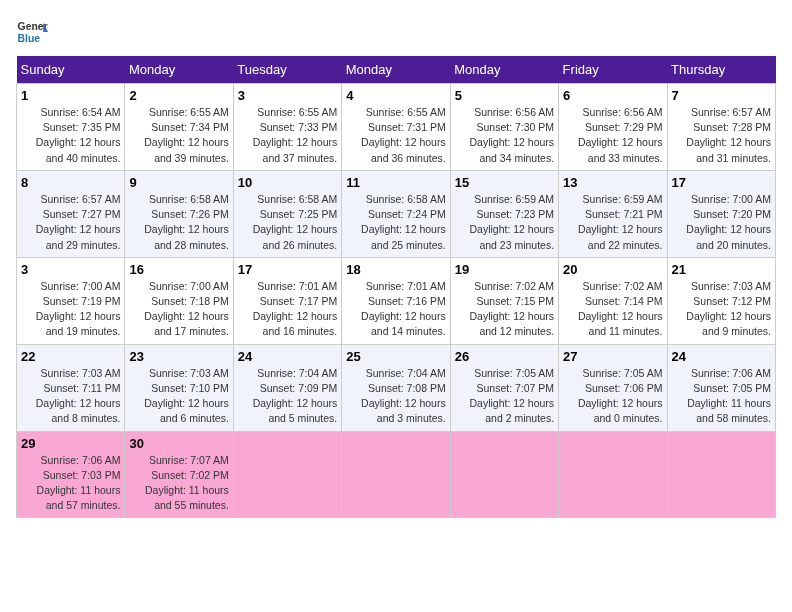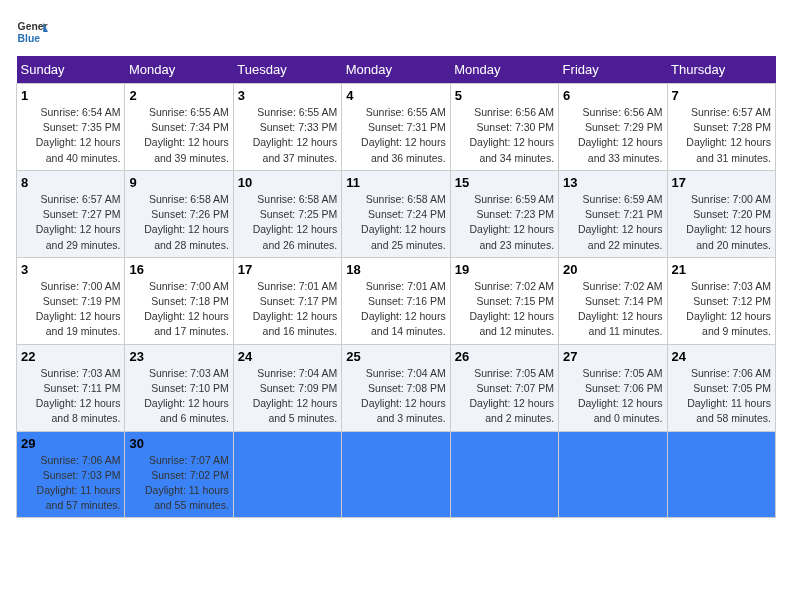--- a/index.html
+++ b/index.html
@@ -63,21 +63,21 @@
       display: block;
       margin-bottom: 2px;
     }
     .day-info {
       font-size: 10.5px;
       color: #333;
       line-height: 1.45;
       text-align: right;
     }
     td.empty { background: #e8e8e8; }
-    .last-row td { background: #3b82f6; }
+    .last-row td { background: #f9a8d4; }
   </style>
 </head>
 <body>
 
 <div class="header">
   <div class="logo">
     <svg class="logo-icon" viewBox="0 0 40 40">
       <text x="2" y="18" font-size="13" font-weight="bold" fill="#333">General</text>
       <text x="2" y="32" font-size="13" font-weight="bold" fill="#2970b5">Blue</text>
       <polygon points="34,8 40,20 34,20" fill="#2970b5"></polygon>

